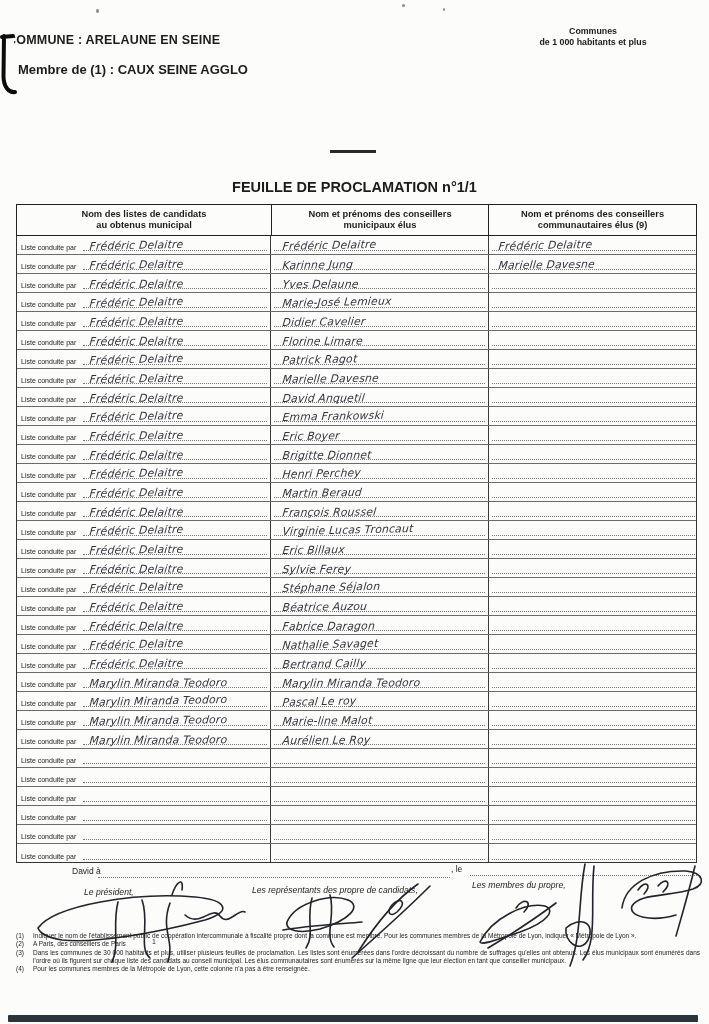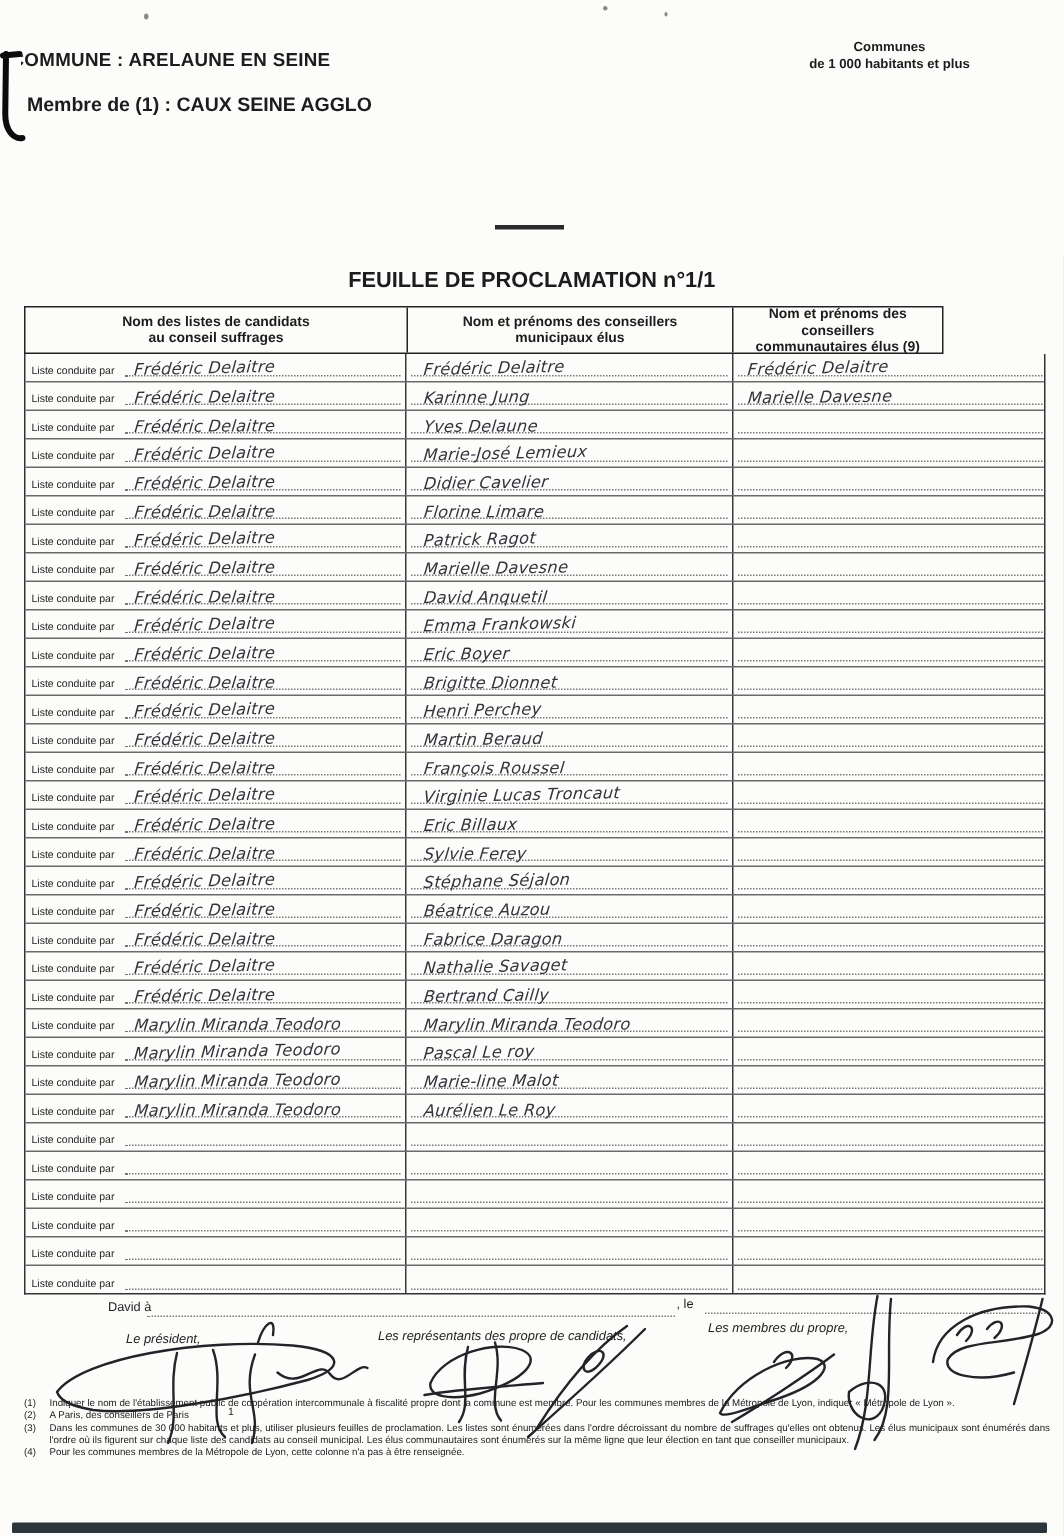--- a/index.html
+++ b/index.html
@@ -16,21 +16,21 @@
   .membre-line{left:18px; top:62px; font-weight:bold; font-size:13px;}
   .top-right{left:488px; top:26px; width:210px; text-align:center; font-weight:bold; font-size:8.8px; line-height:11px;}
   .annexe{left:478px; top:62px; width:224px; text-align:center; font-weight:bold; font-size:9.3px; line-height:11.5px;}
   
   .title{left:0; top:100px; width:709px; text-align:center; font-weight:bold; font-size:14.5px; line-height:21px; letter-spacing:.1px;}
   .title .ref{font-size:10px;}
   .title-rule{left:330px; top:150px; width:46px; height:2.5px; background:#2a2a2a;}
   .feuille{left:0; top:159px; width:709px; text-align:center; font-weight:bold; font-size:14.5px;margin-top:20px;}
   .annexee{left:0; top:183px; width:709px; text-align:center; font-size:12.5px;}
   
-  #thead{left:16px; top:204px; width:613px; height:32px; border:1.6px solid #222; box-sizing:border-box; display:flex;}
+  #thead{left:16px; top:204px; width:681px; height:32px; border:1.6px solid #222; box-sizing:border-box; display:flex;}
   .hcell{display:flex; flex-direction:column; align-items:center; justify-content:center;
          font-weight:bold; font-size:9.3px; line-height:11px; text-align:center; box-sizing:border-box;}
   .hcell.c1{width:254px;}
   .hcell.c2{width:218px; border-left:1.6px solid #222; border-right:1.6px solid #222;}
   .hcell.c3{flex:1;}
   #tbody{left:16px; top:236px; width:681px; height:627px; border:1.4px solid #333; border-top:none; box-sizing:border-box; position:absolute;}
   .vline{position:absolute; top:0; bottom:0; width:1.3px; background:#3a3a3a;}
   .vline.v1{left:253px;} .vline.v2{left:471px;}
   .trow{position:relative; height:19px; box-sizing:border-box; border-bottom:1px solid #6a6a6a;}
   .trow:last-child{border-bottom:none;}
@@ -86,21 +86,21 @@
     <div>Communes</div>
     <div>de 1 000 habitants et plus</div>
   </div>
 
   <div class="abs title-rule"></div>
   <div class="abs feuille">FEUILLE DE PROCLAMATION n°1/1</div>
 
   <div class="abs" id="thead">
     <div class="hcell c1">
       <div>Nom des listes de candidats</div>
-      <div>au conseil suffrages</div>
+      <div>au obtenus municipal</div>
     </div>
     <div class="hcell c2">
       <div>Nom et prénoms des conseillers</div>
       <div>municipaux élus</div>
     </div>
     <div class="hcell c3">
       <div>Nom et prénoms des conseillers</div>
       <div>communautaires élus (9)</div>
     </div>
   </div>

